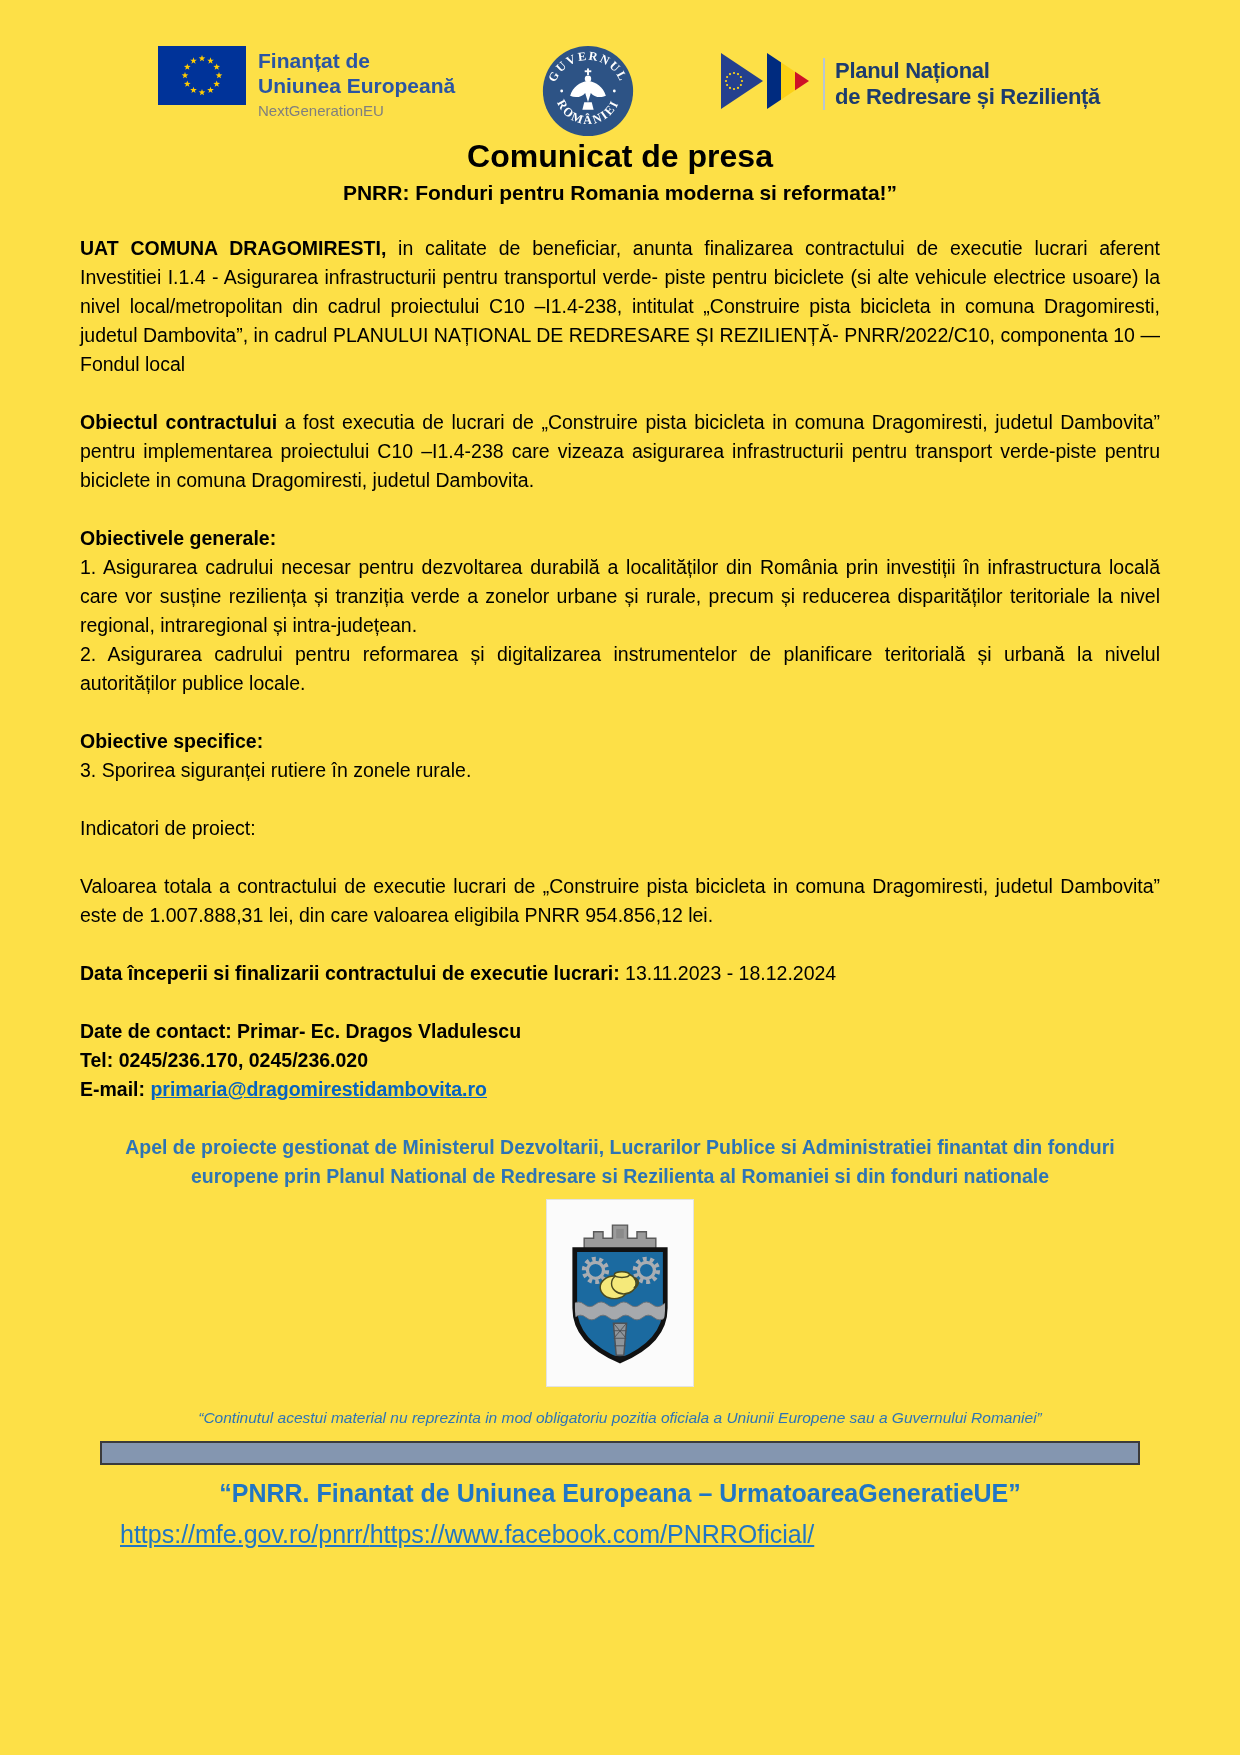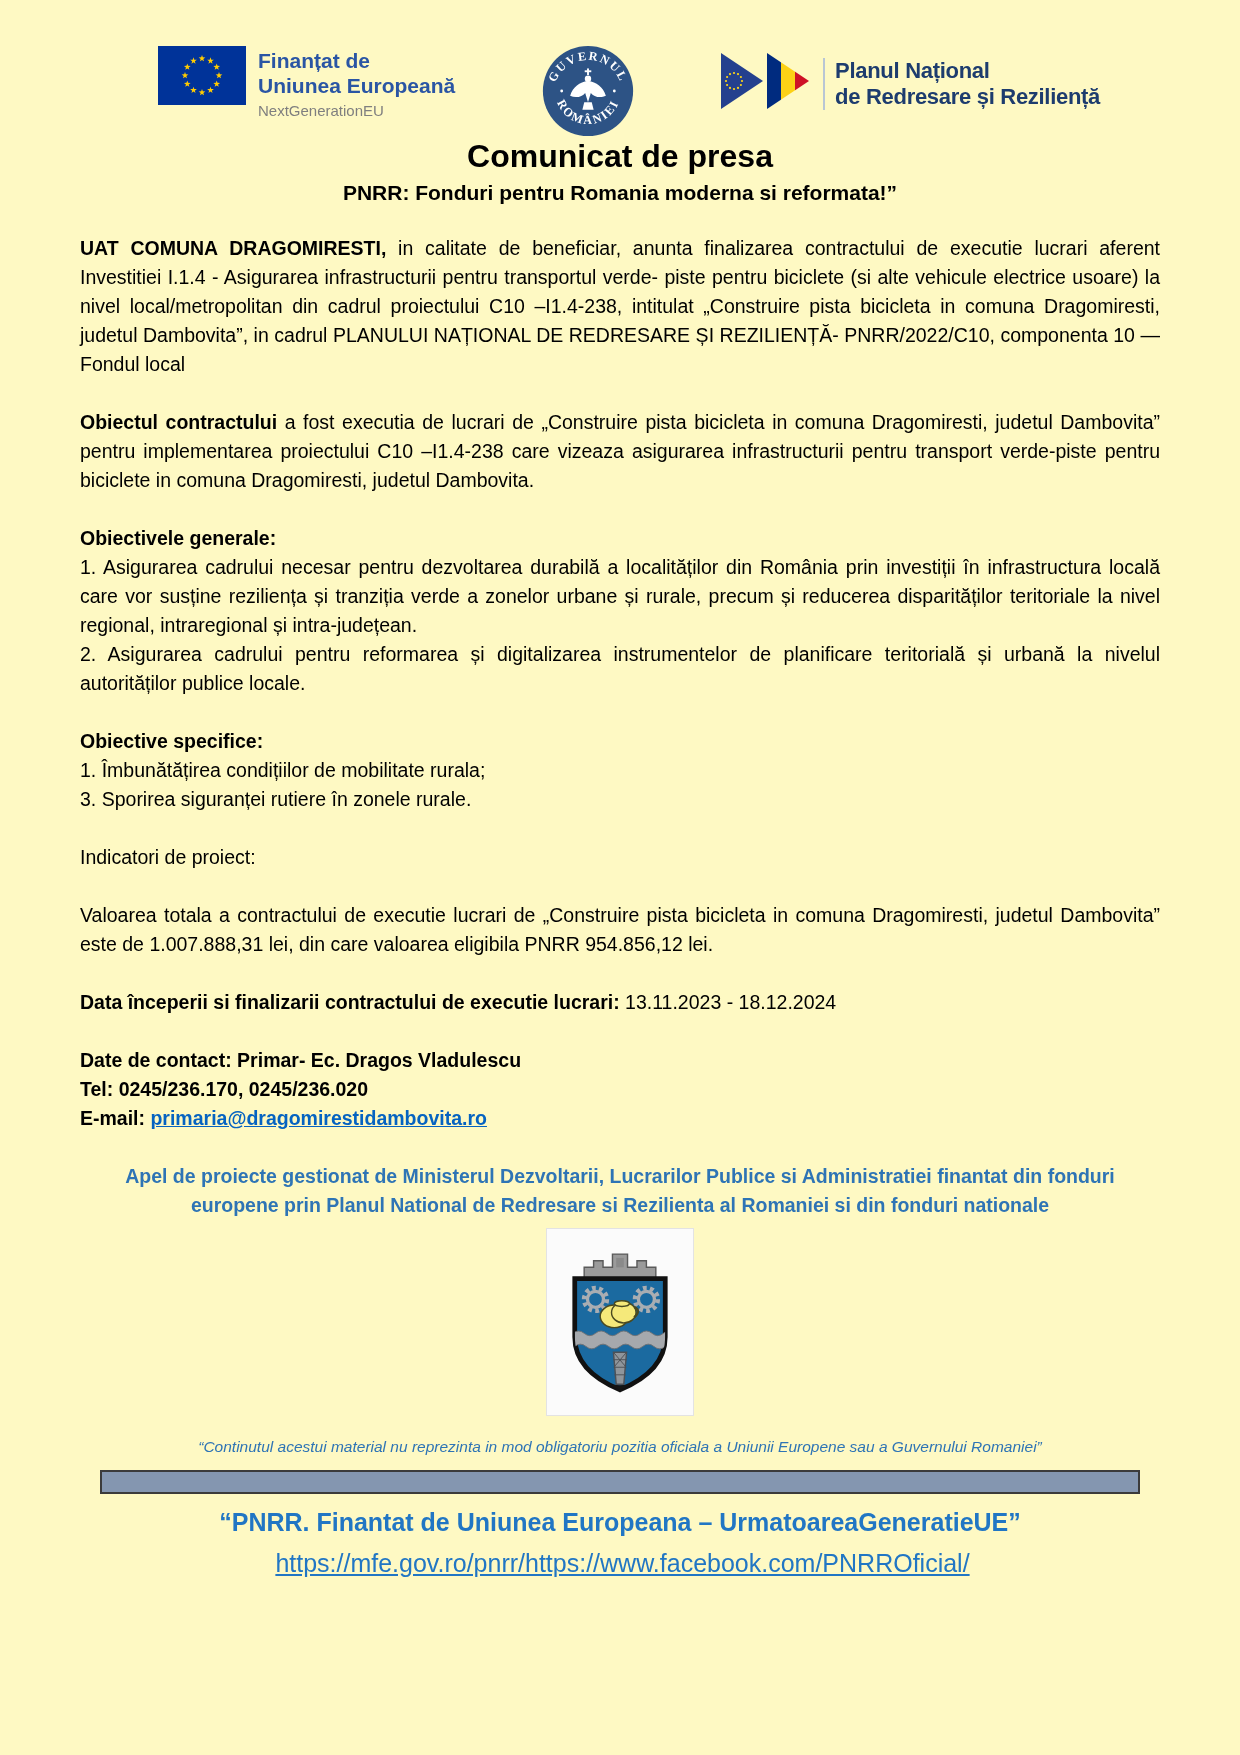--- a/index.html
+++ b/index.html
@@ -1,17 +1,17 @@
 <!DOCTYPE html>
 <html lang="ro"><head>
 <meta charset="utf-8">
 <style>
   * { margin:0; padding:0; box-sizing:border-box; }
   body { background:#ffffff; font-family:"Liberation Sans", sans-serif; color:#000; }
-  .page { width:1240px; height:1755px; margin:0 auto; background:#fef9c3; position:relative; overflow:hidden; }
+  .page { width:1240px; height:1755px; margin:0 auto; background:#fde047; position:relative; overflow:hidden; }
 
   
   .logos { display:flex; align-items:flex-start; padding:46px 140px 0 158px; justify-content:space-between; }
   .eu-logo { display:flex; gap:12px; align-items:flex-start; }
   .eu-text { padding-top:2px; }
   .eu-text .l1, .eu-text .l2 { font-weight:bold; color:#2a55a4; font-size:21px; line-height:25px; }
   .eu-text .l3 { color:#7f7f7f; font-size:15px; line-height:26px; }
   .gov-seal { margin-top:-2px; }
   .pnrr-logo { display:flex; align-items:flex-end; gap:10px; margin-top:6px; }
   .pnrr-text { border-left:2px solid #b9c6d4; padding-left:10px; }
@@ -33,21 +33,21 @@
   .notice { margin-top:29px; text-align:center !important; font-weight:bold; color:#2e74b5; padding:0 10px; }
 
   .arms-wrap { display:flex; justify-content:center; margin-top:8px; }
   .arms-box { width:148px; height:188px; background:#fbfbfb; border:1px solid #e3e3e3; display:flex; align-items:center; justify-content:center; }
 
   .disclaimer { margin-top:22px; text-align:center; font-style:italic; color:#2e74b5; font-size:15.5px; }
 
   .bar { margin:14px 100px 0 100px; height:24px; background:#8496b0; border:2px solid #3b3b3b; }
 
   .footer-title { margin-top:14px; text-align:center; font-weight:bold; font-size:25px; color:#2176c4; }
-  .footer-links { display:flex; justify-content:center; padding:0 115px 0 120px; margin-top:12px; font-size:25px; }
+  .footer-links { display:flex; justify-content:flex-start; padding:0 115px 0 120px; margin-top:12px; font-size:25px; }
   .footer-links a { color:#2176c4; text-decoration:underline; }
 </style>
 </head>
 <body>
 
 <div class="page">
 
   <div class="logos">
     <div class="eu-logo">
       <svg width="88" height="59" viewBox="0 0 88 59">
@@ -140,21 +140,20 @@
   <div class="content">
     <p class="sp"><b class="lead">UAT COMUNA DRAGOMIRESTI,</b><span> in calitate de beneficiar, anunta finalizarea contractului de executie lucrari aferent Investitiei I.1.4 - Asigurarea infrastructurii pentru transportul verde- piste pentru biciclete (si alte vehicule electrice usoare) la nivel local/metropolitan din cadrul proiectului C10 –I1.4-238, intitulat „Construire pista bicicleta in comuna Dragomiresti, judetul Dambovita”, in cadrul  PLANULUI NAȚIONAL DE REDRESARE ȘI REZILIENȚĂ- PNRR/2022/C10, componenta 10 —Fondul local</span></p>
 
     <p class="sp"><b class="lead"> Obiectul contractului</b><span> a fost executia de lucrari de „Construire pista bicicleta in comuna Dragomiresti, judetul Dambovita” pentru implementarea proiectului C10 –I1.4-238 care vizeaza asigurarea infrastructurii pentru transport verde-piste pentru biciclete in comuna Dragomiresti, judetul Dambovita.</span></p>
 
     <p class="sp head">Obiectivele generale:</p>
     <p>1. Asigurarea cadrului necesar pentru dezvoltarea durabilă a localităților din România prin investiții în infrastructura locală care vor susține reziliența și tranziția verde a zonelor urbane și rurale, precum și reducerea disparităților teritoriale la nivel regional, intraregional și intra-județean.</p>
     <p>2. Asigurarea cadrului pentru reformarea și digitalizarea instrumentelor de planificare teritorială și urbană la nivelul autorităților publice locale.</p>
 
     <p class="sp head">Obiective specifice:</p>
-    <p>1. Îmbunătățirea condițiilor de mobilitate rurala;</p>
     <p>3. Sporirea siguranței rutiere în zonele rurale.</p>
 
     <p class="sp" style="text-align:left">Indicatori de proiect:</p>
 
     <p class="sp">Valoarea totala a contractului de executie lucrari de „Construire pista bicicleta in comuna Dragomiresti, judetul Dambovita” este de 1.007.888,31 lei, din care valoarea eligibila PNRR 954.856,12 lei.</p>
 
     <p class="sp" style="text-align:left"><b class="lead">Data începerii si finalizarii contractului de executie lucrari:</b><span> 13.11.2023 - 18.12.2024</span></p>
 
     <p class="sp bold-line">Date de contact: Primar- Ec. Dragos Vladulescu</p>
     <p class="bold-line">Tel: 0245/236.170, 0245/236.020</p>

